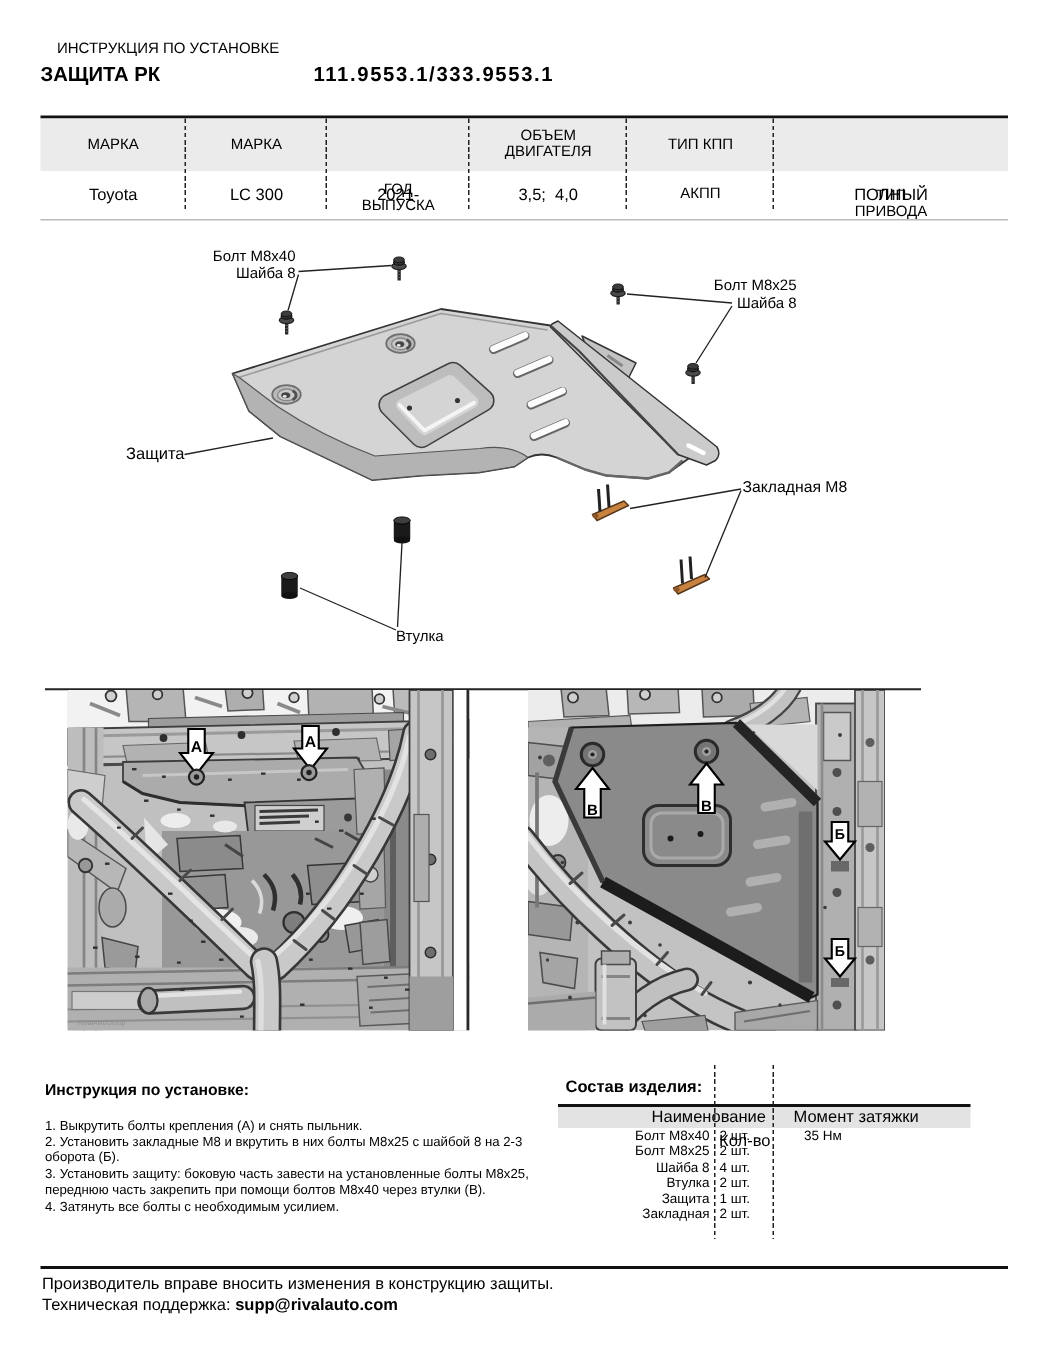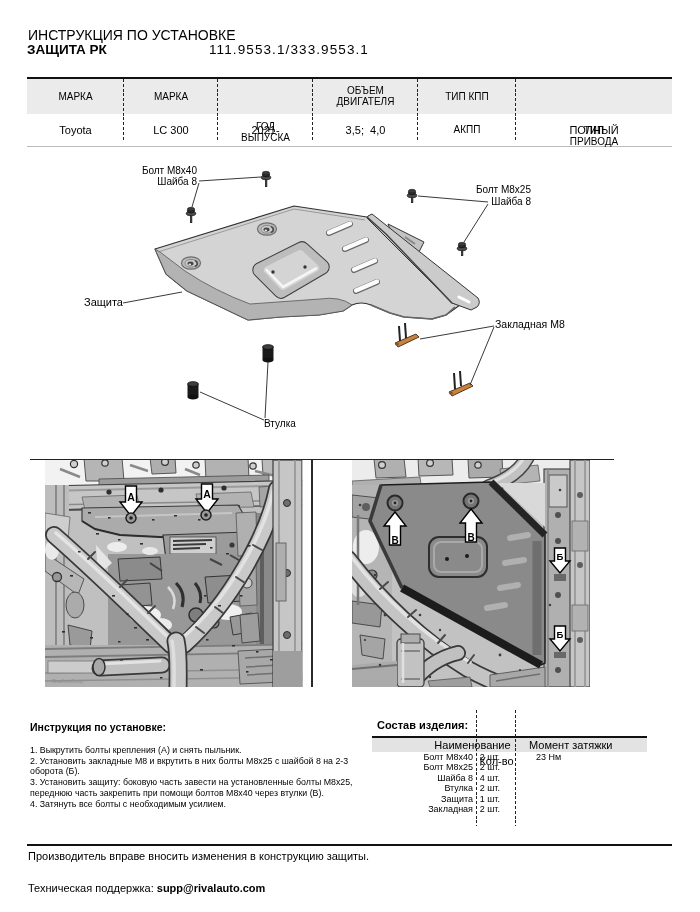--- a/index.html
+++ b/index.html
@@ -1,25 +1,25 @@
 <!DOCTYPE html>
 <html><head><meta charset="utf-8">
 <style>
 html,body{margin:0;padding:0;background:#fff;}
 body{width:700px;height:912px;position:relative;font-family:"Liberation Sans",sans-serif;color:#000;overflow:hidden;}
 .abs{position:absolute;}
 .dash{position:absolute;width:1.2px;background:repeating-linear-gradient(to bottom,#222 0 3px,transparent 3px 4.8px);}
 </style></head>
 <body>
 
-<div class="abs" style="left:28px;top:26.5px;font-size:14px;">ИНСТРУКЦИЯ ПО УСТАНОВКЕ</div>
+<div class="abs" style="left:38px;top:26.5px;font-size:10px;">ИНСТРУКЦИЯ ПО УСТАНОВКЕ</div>
 
 <div class="abs" style="left:27px;top:42px;font-size:13.5px;font-weight:bold;">ЗАЩИТА РК</div>
 
-<div class="abs" style="left:209px;top:42px;font-size:13.5px;font-weight:normal;letter-spacing:1.1px;">111.9553.1/333.9553.1</div>
+<div class="abs" style="left:209px;top:42px;font-size:13.5px;font-weight:bold;letter-spacing:1.1px;">111.9553.1/333.9553.1</div>
 
 <div class="abs" style="left:27px;top:76.5px;width:645px;height:2.5px;background:#111;"></div>
 
 <div class="abs" style="left:27px;top:79px;width:645px;height:34.5px;background:#ebebeb;"></div>
 
 <div class="abs" style="left:27px;top:145.5px;width:645px;height:1px;background:#bbb;"></div>
 
 <div class="abs" style="left:27px;top:79px;width:97px;height:34.5px;display:flex;align-items:center;justify-content:center;font-size:10px;text-align:center;">МАРКА</div>
 <div class="abs" style="left:124px;top:79px;width:94px;height:34.5px;display:flex;align-items:center;justify-content:center;font-size:10px;text-align:center;">МАРКА</div>
 <div class="abs" style="left:218px;top:79px;width:95px;height:49px;display:flex;align-items:center;justify-content:center;font-size:10px;text-align:center;margin-top:28px;">ГОД<br>ВЫПУСКА</div>
@@ -503,22 +503,22 @@
 
 <div class="abs" style="left:372px;top:738px;width:275px;height:13.5px;background:#e3e3e3;"></div>
 <div class="abs" style="left:372px;top:738px;width:105px;height:13.5px;display:flex;align-items:center;justify-content:center;font-size:11px;padding-left:48px;">Наименование</div>
 <div class="abs" style="left:477px;top:738px;width:39px;height:13.5px;display:flex;align-items:center;justify-content:center;font-size:11px;margin-top:16px;">Кол-во</div>
 <div class="abs" style="left:529px;top:738px;height:13.5px;display:flex;align-items:center;font-size:11px;">Момент затяжки</div>
 
 <div class="abs" style="left:372px;top:752px;width:101px;font-size:9px;line-height:10.4px;text-align:right;">Болт М8х40<br>Болт М8х25<br>Шайба 8<br>Втулка<br>Защита<br>Закладная</div>
 
 <div class="abs" style="left:461px;top:752px;width:39px;font-size:9px;line-height:10.4px;text-align:right;">2 шт.<br>2 шт.<br>4 шт.<br>2 шт.<br>1 шт.<br>2 шт.</div>
 
-<div class="abs" style="left:536px;top:752px;font-size:9px;">23 Нм</div>
+<div class="abs" style="left:536px;top:752px;font-size:9px;">35 Нм</div>
 
 <div class="dash" style="left:476px;top:710px;height:116px;"></div>
 <div class="dash" style="left:515px;top:710px;height:116px;"></div>
 
 <div class="abs" style="left:27px;top:844px;width:645px;height:1.5px;background:#111;"></div>
 
 <div class="abs" style="left:28px;top:850px;font-size:11px;">Производитель вправе вносить изменения в конструкцию защиты.</div>
 
-<div class="abs" style="left:28px;top:864px;font-size:11px;margin-top:18px;">Техническая поддержка: <b>supp@rivalauto.com</b></div>
+<div class="abs" style="left:28px;top:864px;font-size:11px;">Техническая поддержка: <b>supp@rivalauto.com</b></div>
 
 </body></html>

